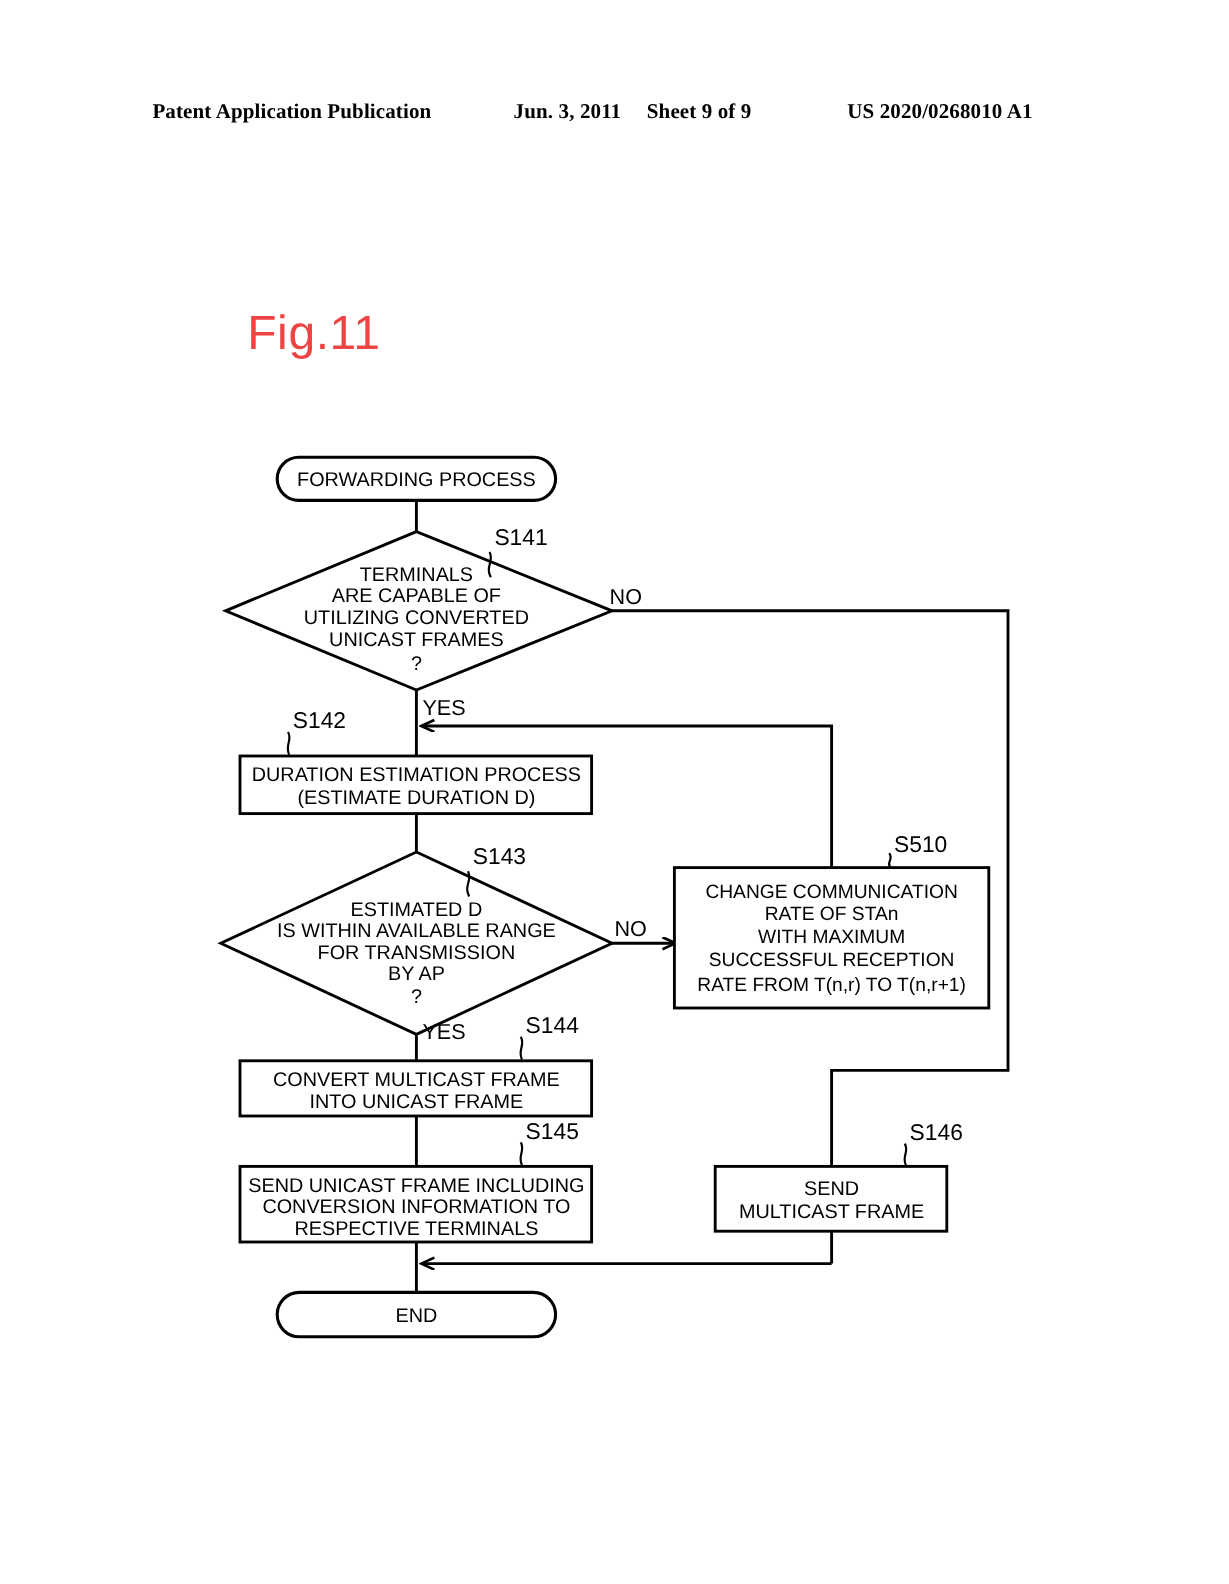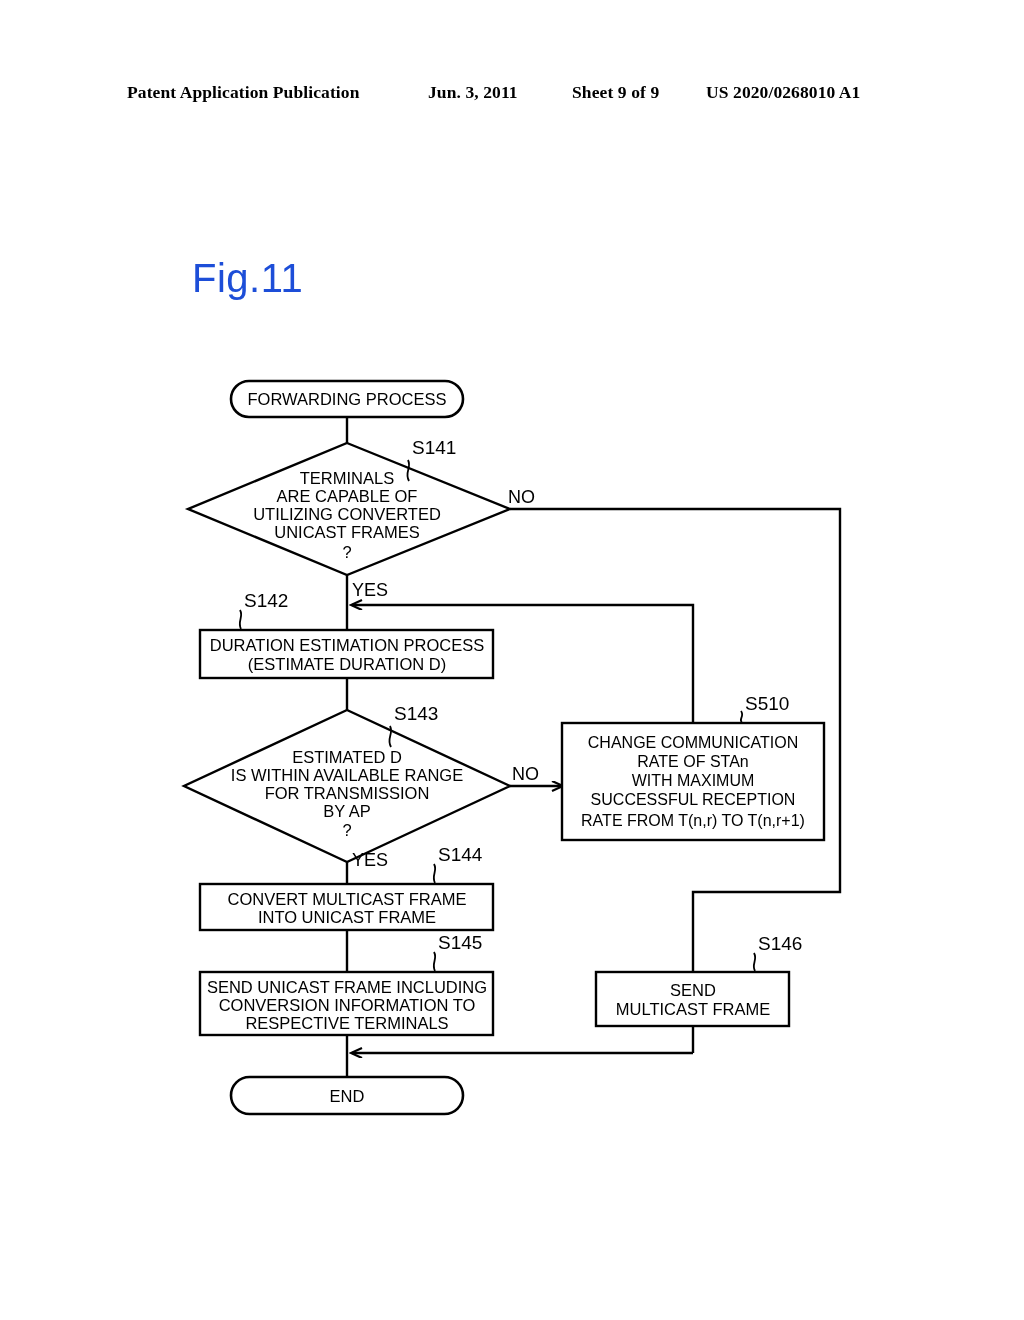--- a/index.html
+++ b/index.html
@@ -28,32 +28,32 @@
     flex-direction: row;
     align-items: baseline;
     font-family: "Liberation Serif", serif;
     font-weight: bold;
     font-size: 17.5px;
     letter-spacing: 0.1px;
     white-space: nowrap;
   }
   .hdr-pub   { position: absolute; left: 127px; }
   .hdr-date  { position: absolute; left: 428px; }
-  .hdr-sheet { position: absolute; left: 572px; font-family: Liberation Serif, serif; }
+  .hdr-sheet { position: absolute; left: 539px; font-family: Liberation Serif, serif; }
   .hdr-num   { position: absolute; left: 706px; }
 
   
   .fig-title {
     position: absolute;
-    left: 192px;
+    left: 206px;
     top: 256px;
     font-family: "Liberation Sans", sans-serif;
     font-size: 40px;
     letter-spacing: 0.5px;
-    color: #1d4ed8;
+    color: #ef4444;
   }
 
   
   #flowchart {
     position: absolute;
     left: 0;
     top: 0;
     width: 1024px;
     height: 1320px;
   }

